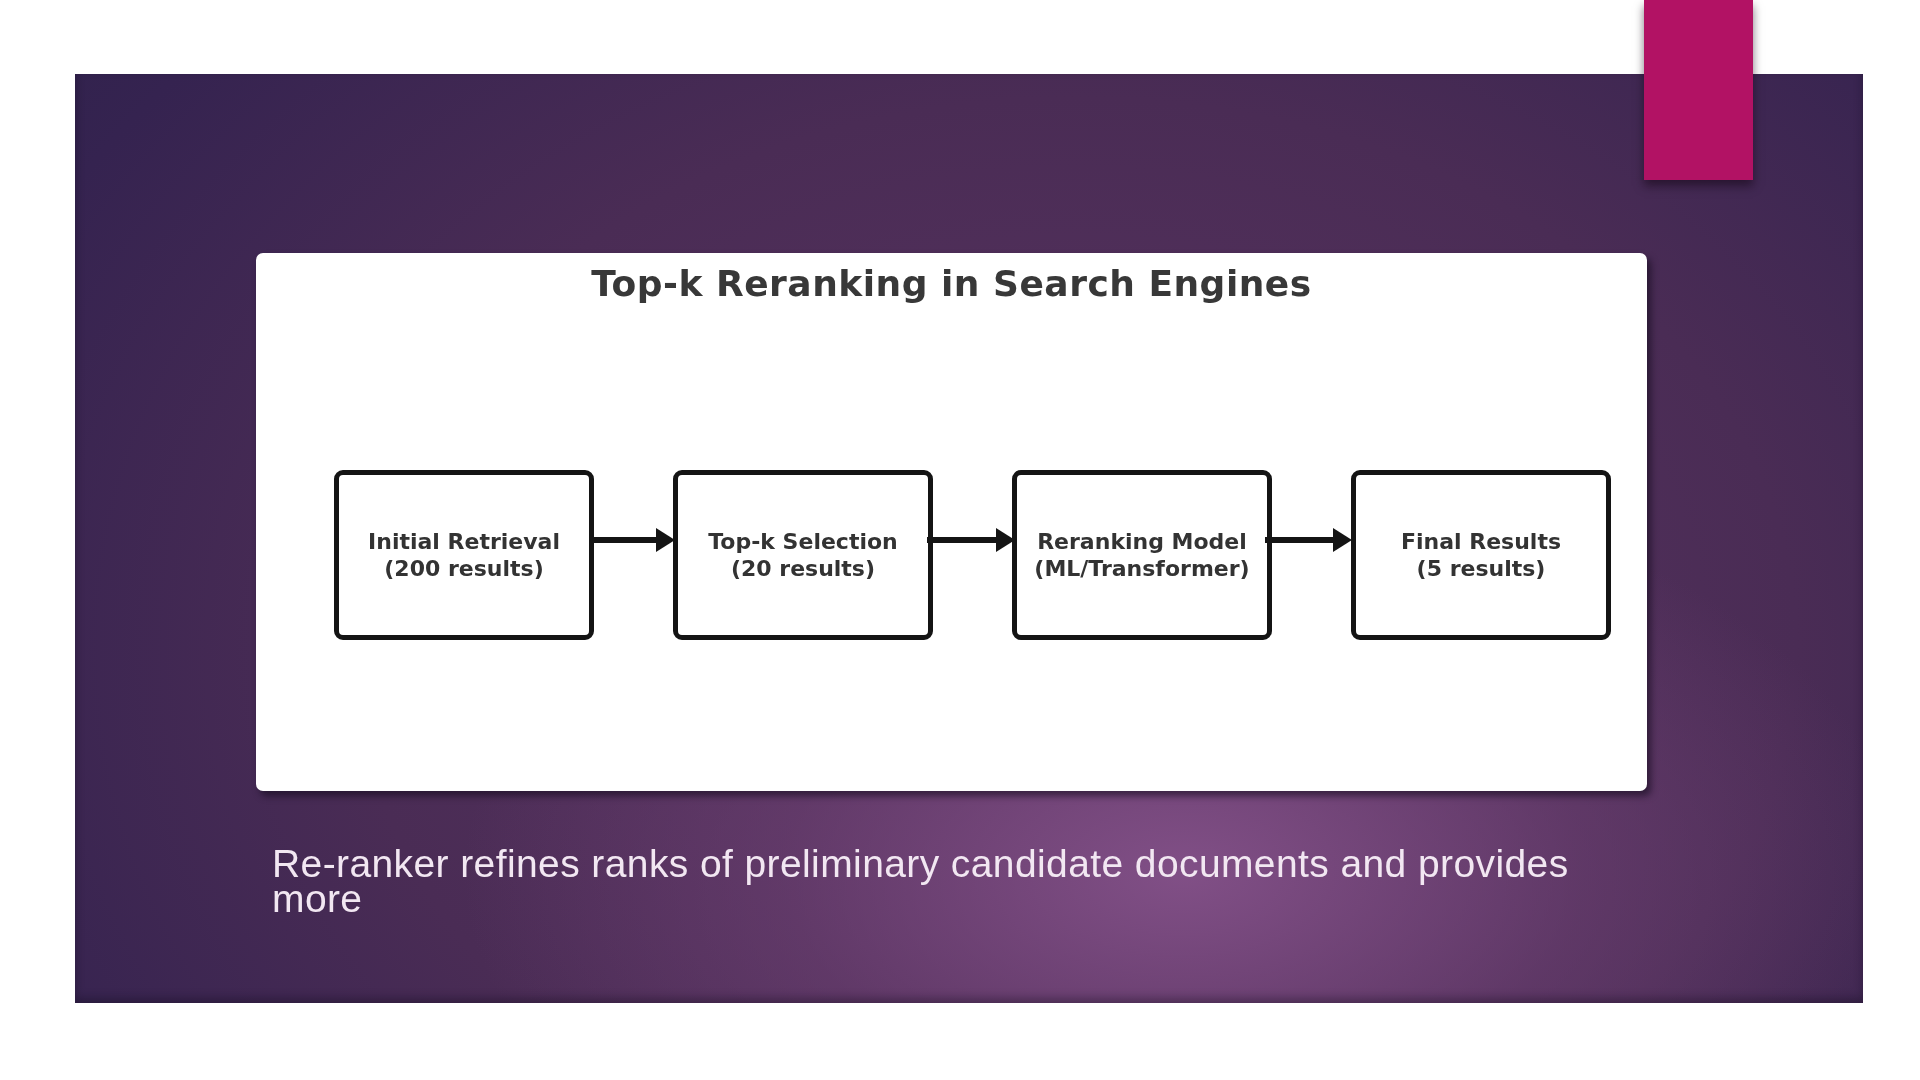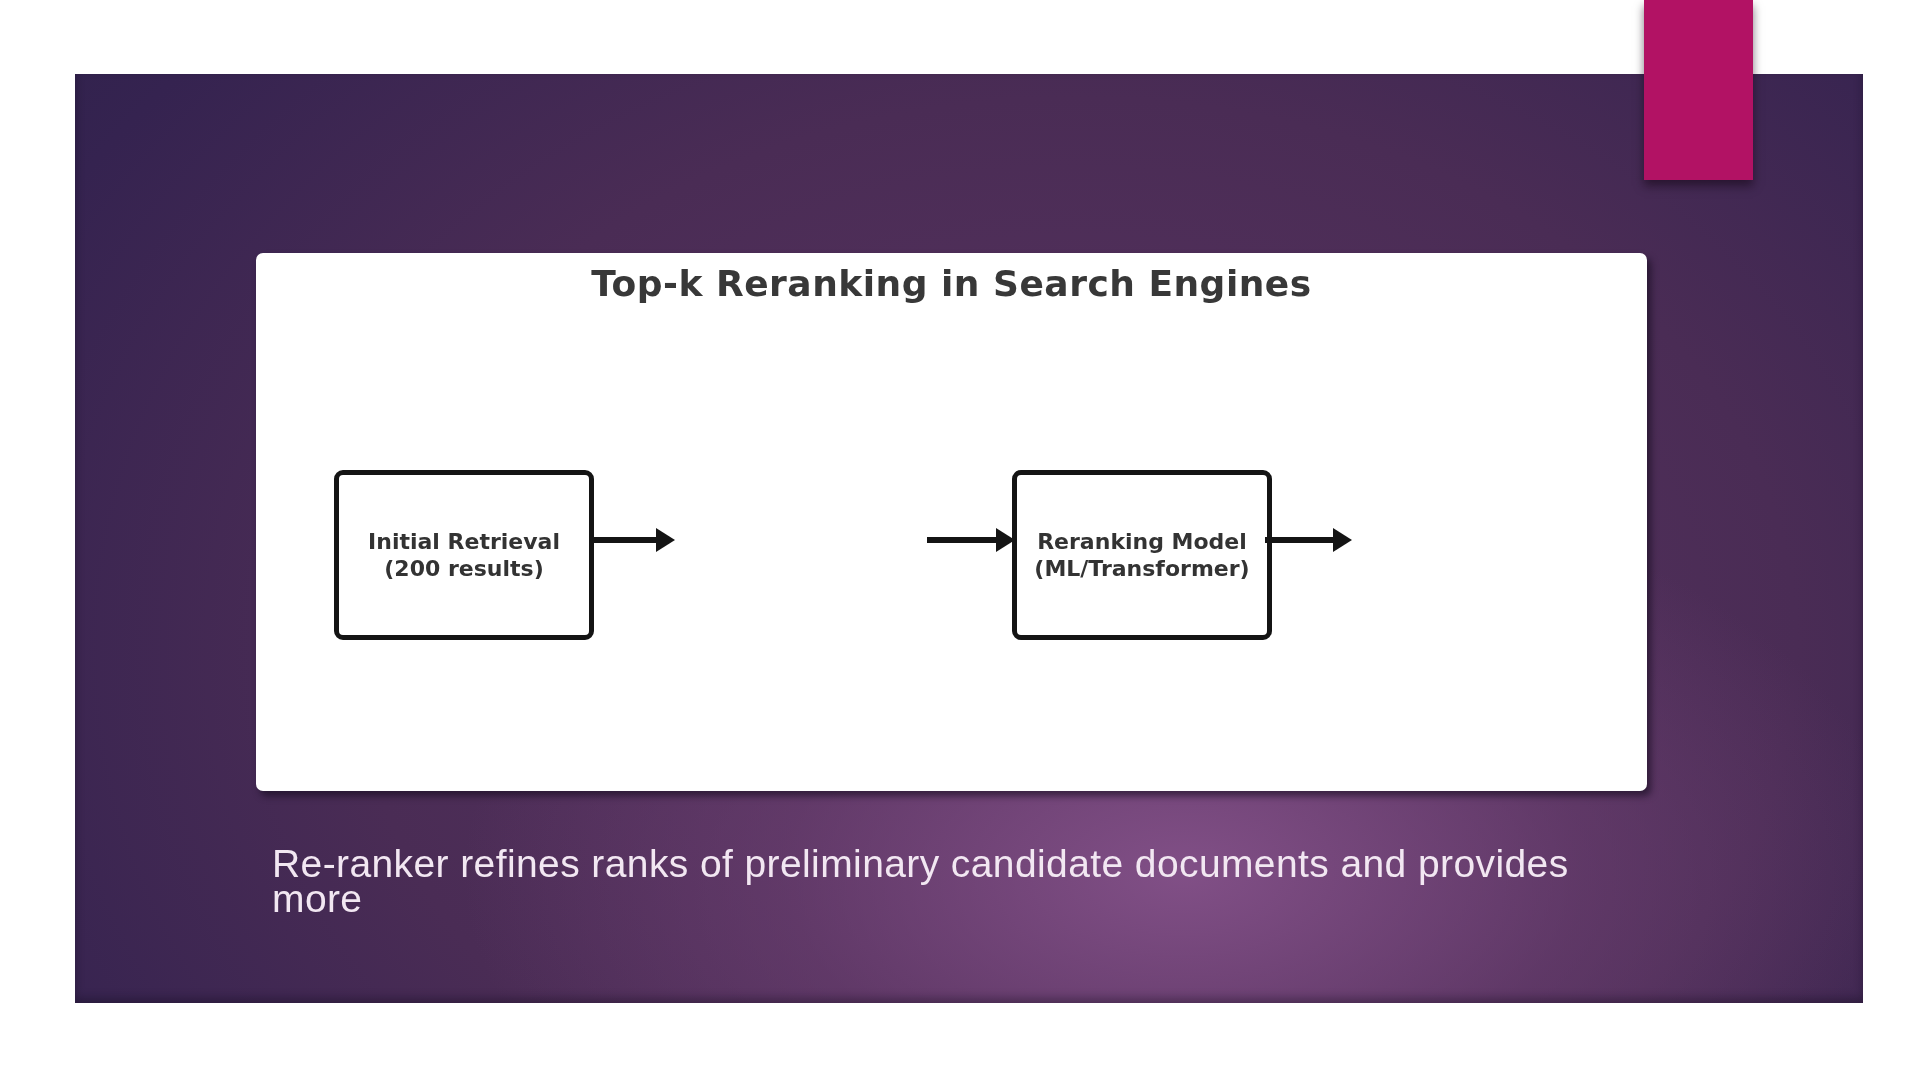--- a/index.html
+++ b/index.html
@@ -72,36 +72,44 @@
     <div class="flow-box box-1">
       <div>Initial Retrieval</div>
       <div>(200 results)</div>
     </div>
 
     <div class="arrow arrow-1">
       <div class="shaft"></div>
       <div class="head"></div>
     </div>
 
+    <div class="flow-box box-2">
+      <div>Top-k Selection</div>
+      <div>(20 results)</div>
+    </div>
 
     <div class="arrow arrow-2">
       <div class="shaft"></div>
       <div class="head"></div>
     </div>
 
     <div class="flow-box box-3">
       <div>Reranking Model</div>
       <div>(ML/Transformer)</div>
     </div>
 
     <div class="arrow arrow-3">
       <div class="shaft"></div>
       <div class="head"></div>
     </div>
 
+    <div class="flow-box box-4">
+      <div>Final Results</div>
+      <div>(5 results)</div>
+    </div>
 
     <div class="caption">
       <div>Re-ranker refines ranks of preliminary candidate documents and provides more</div>
     </div>
 
   </div>
 
   <div class="ribbon"></div>
 
 </div>

